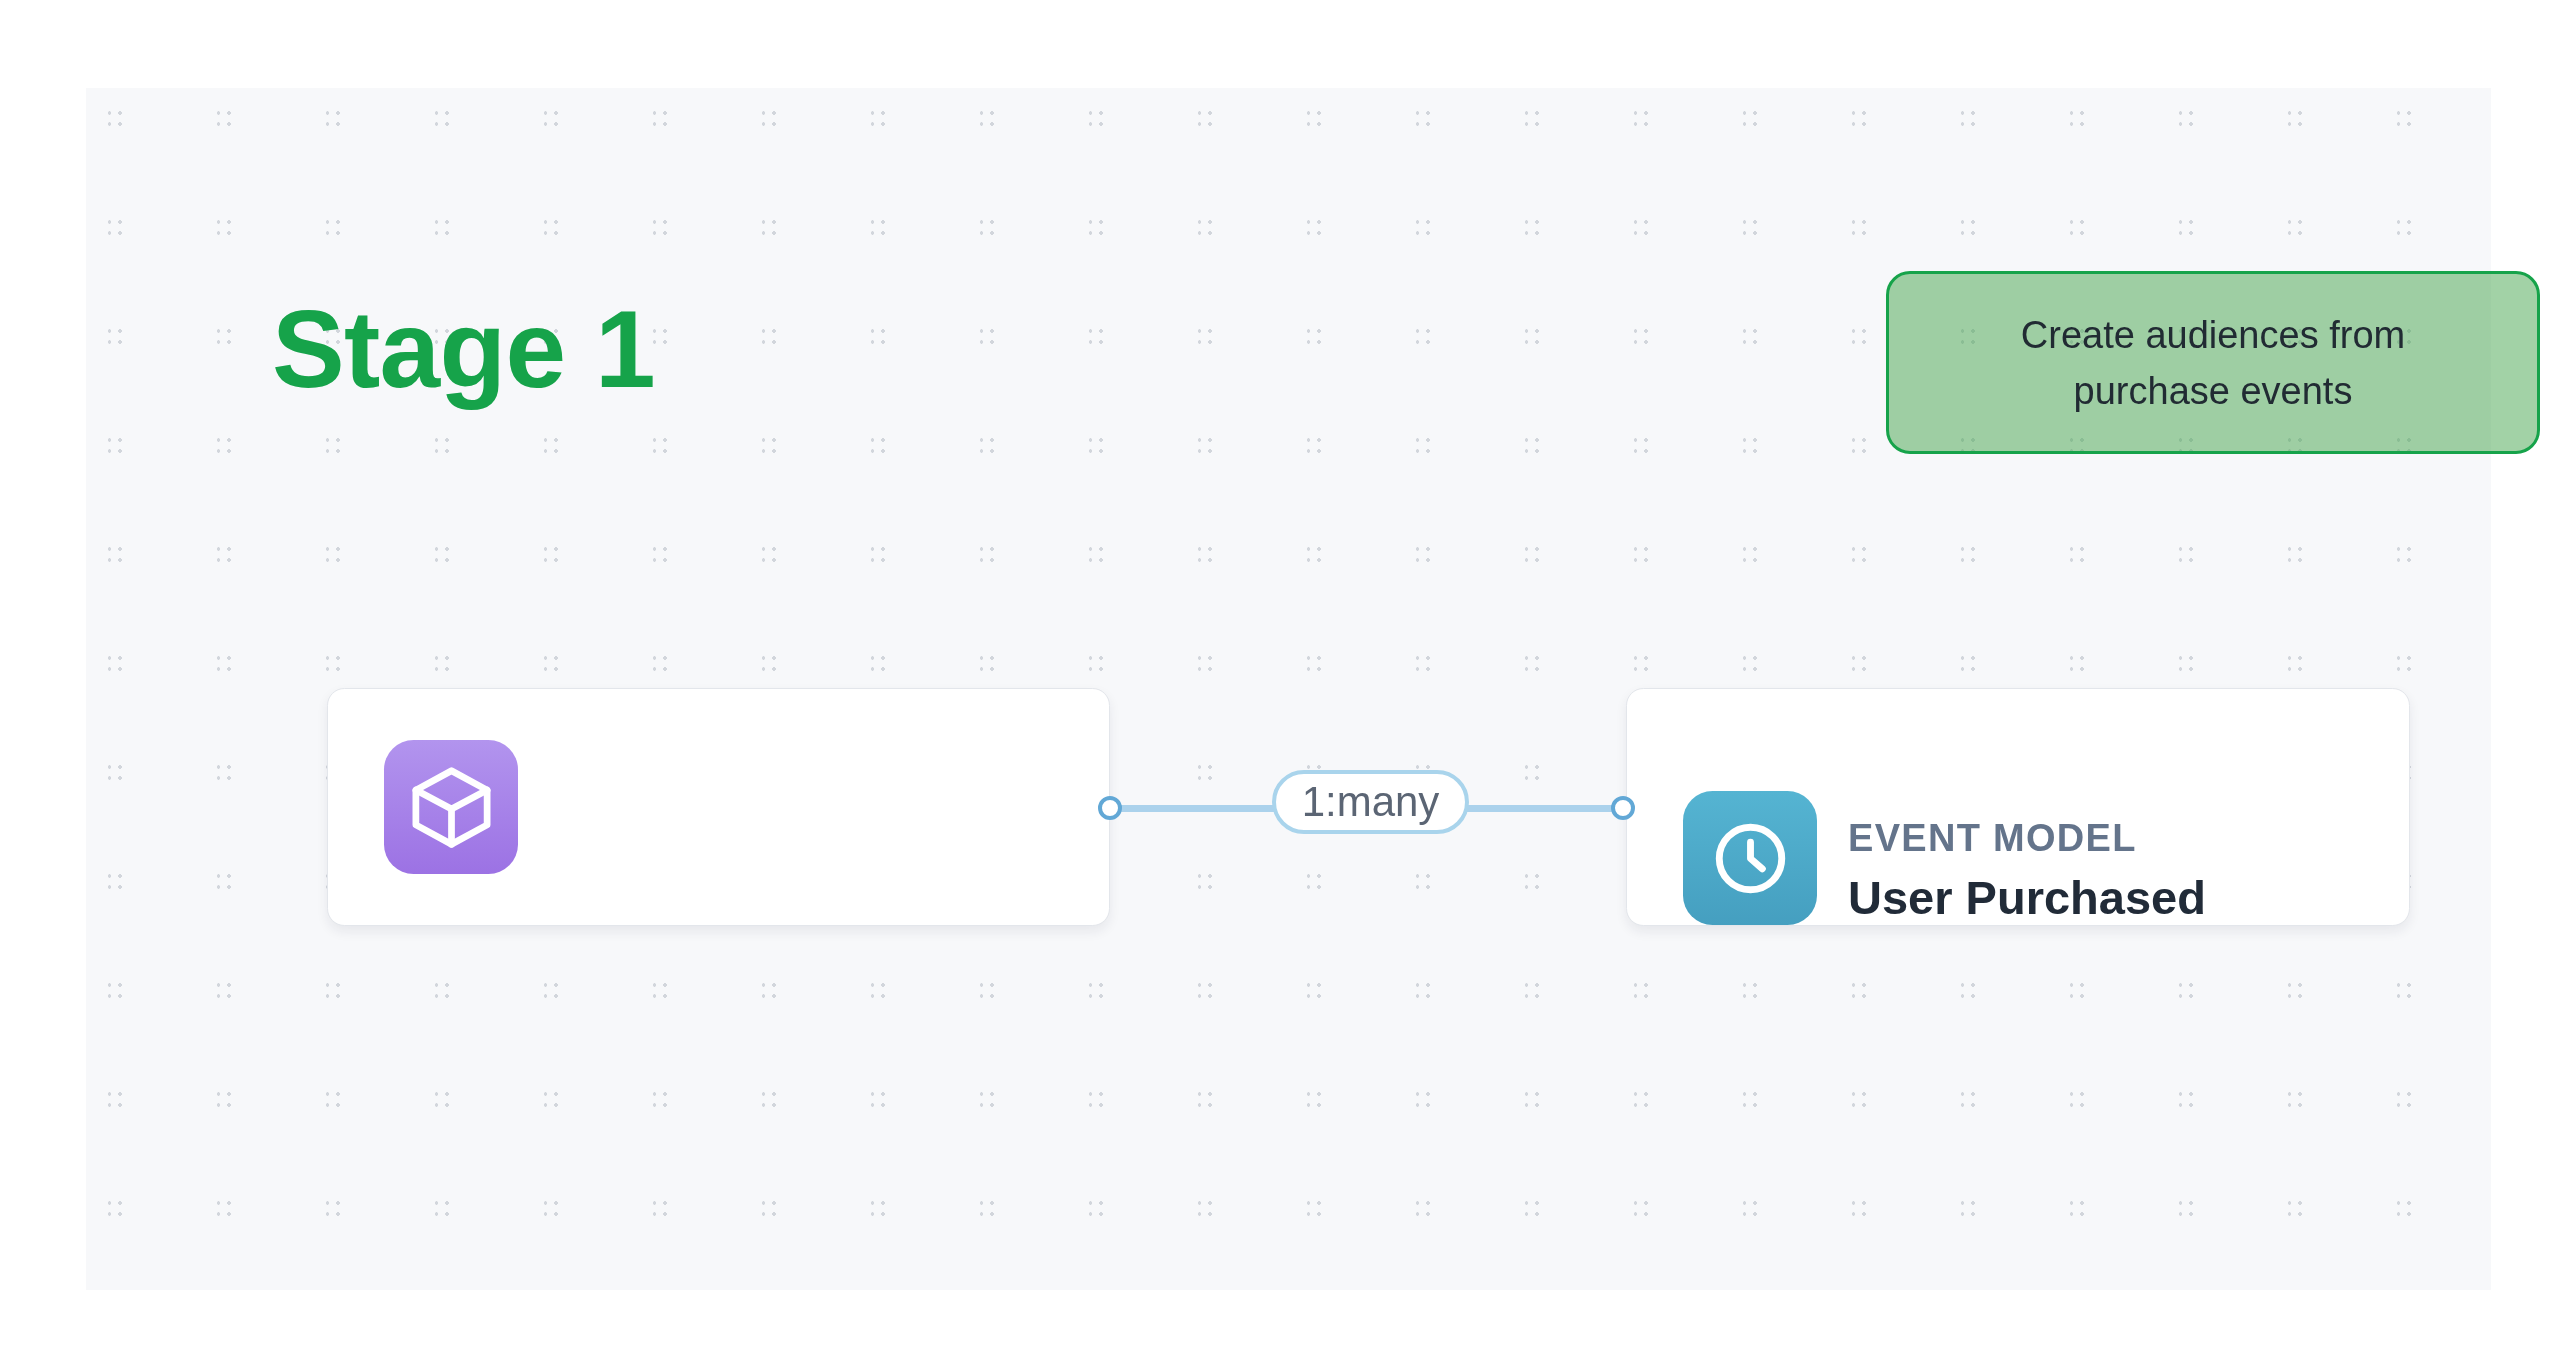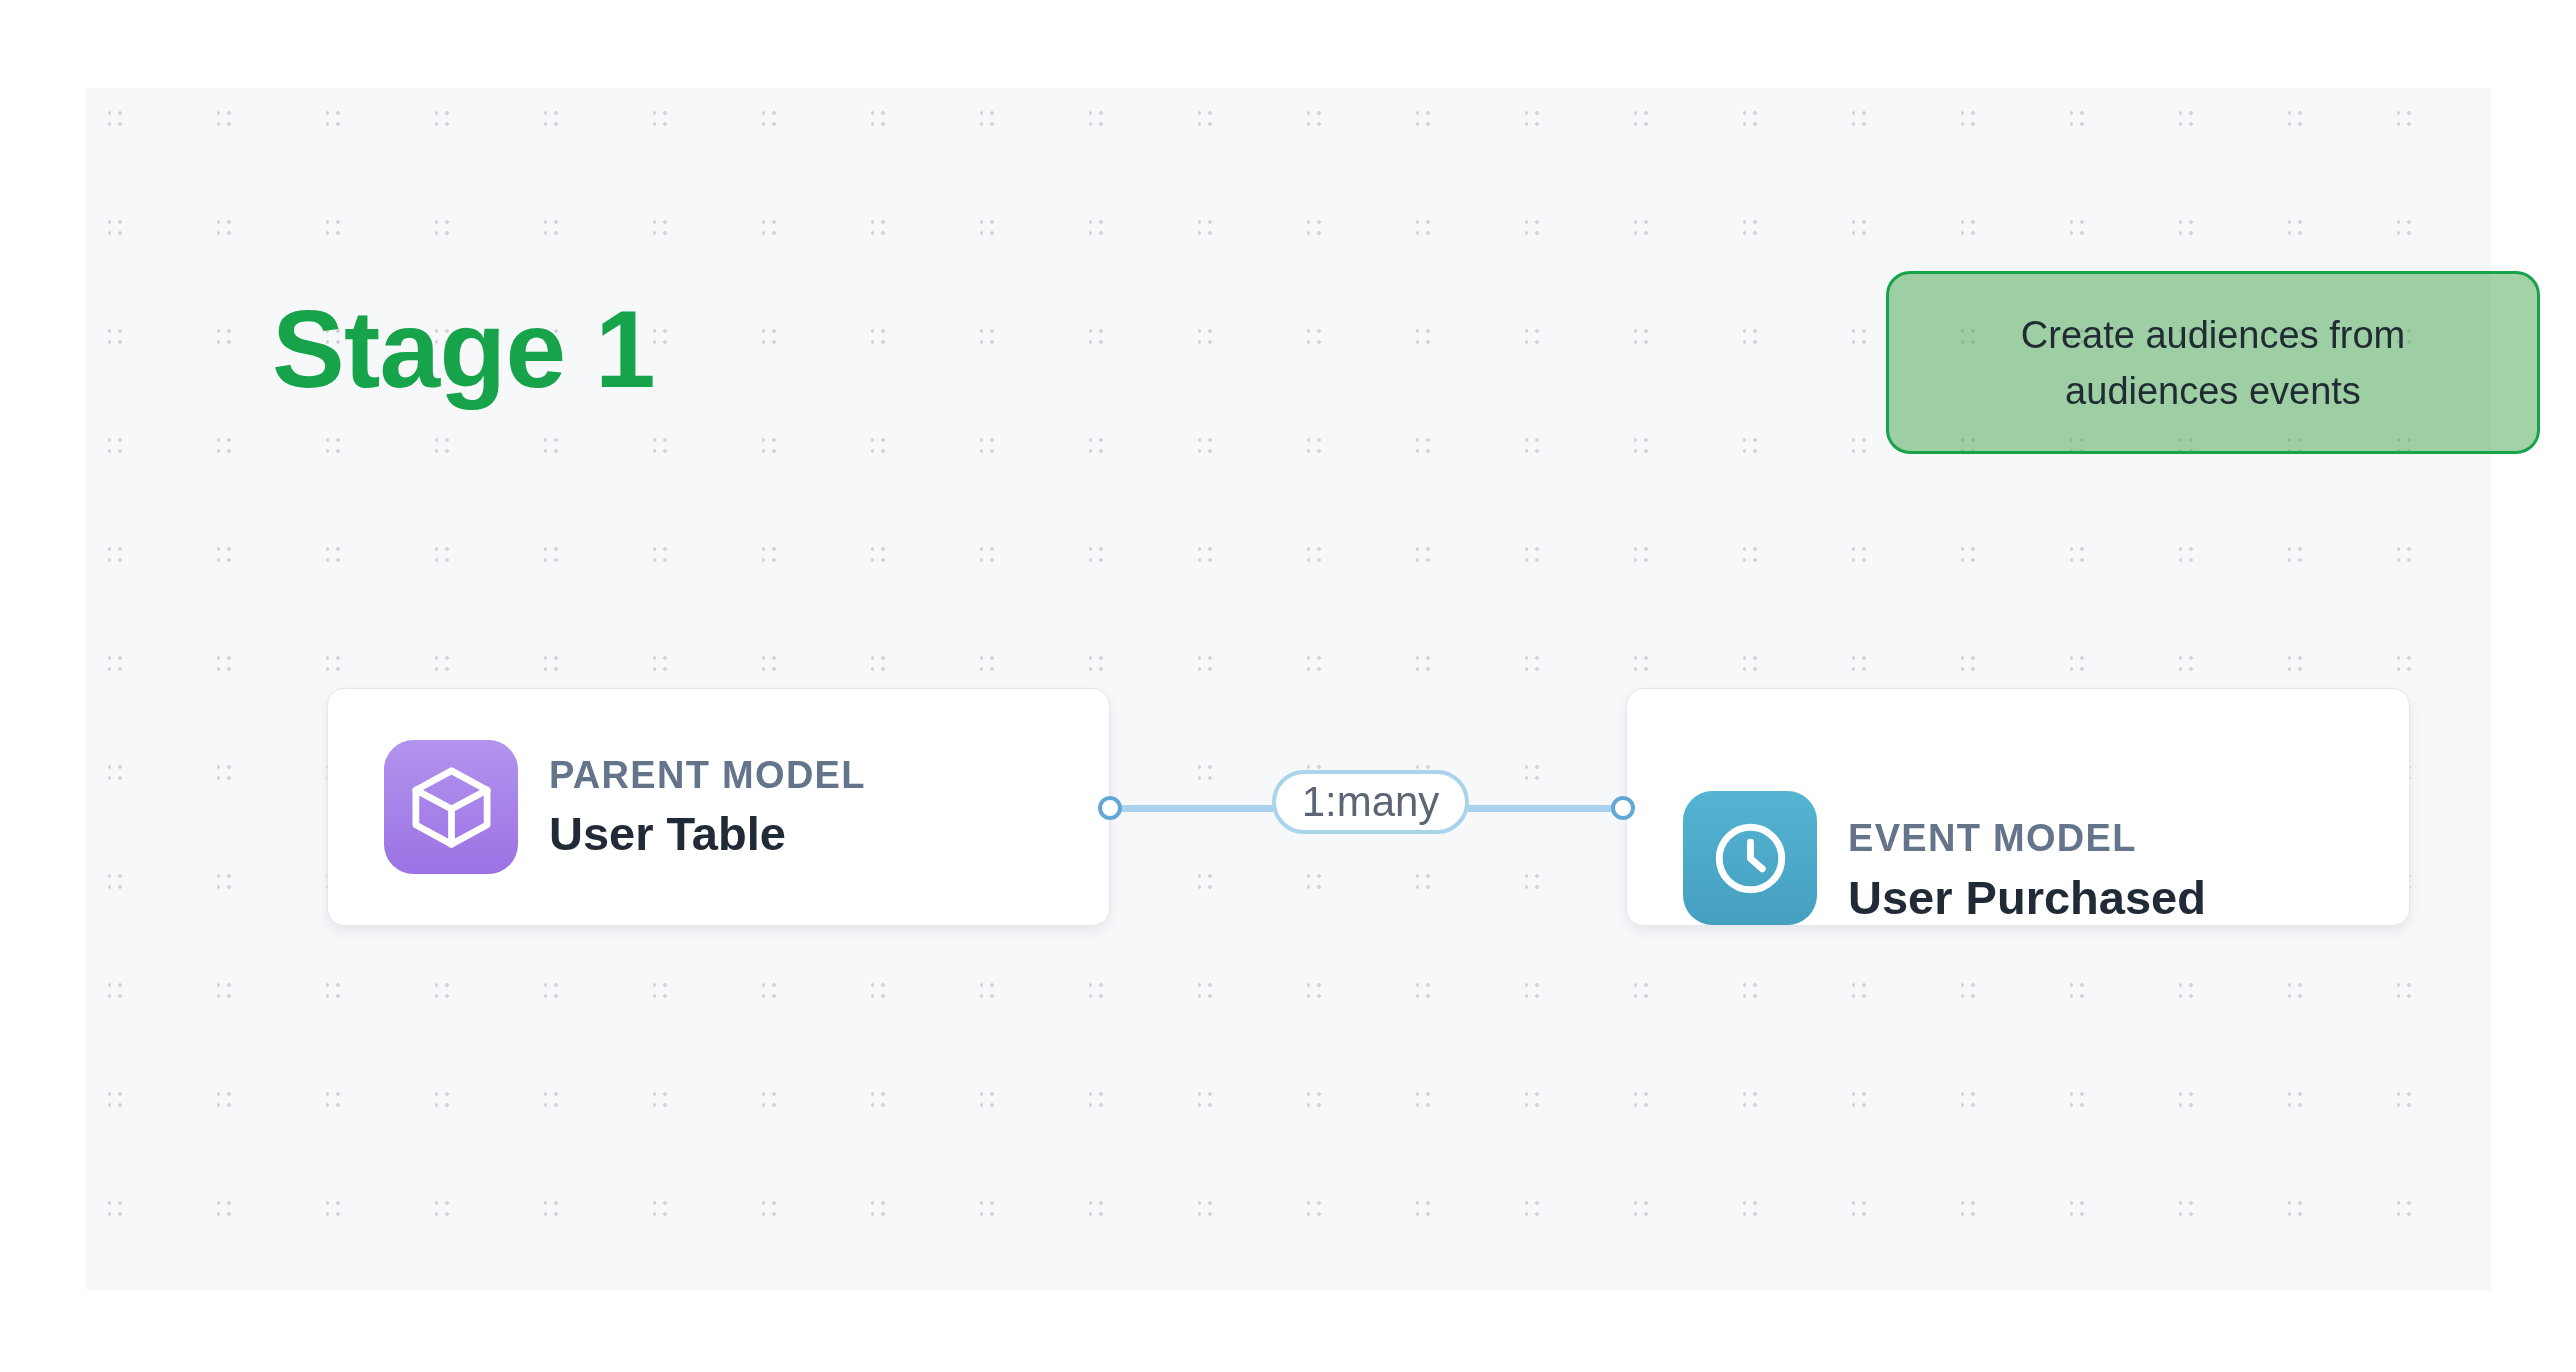--- a/index.html
+++ b/index.html
@@ -158,36 +158,32 @@
 <body>
 
 <div class="viewport">
 
   <div class="canvas">
 
     <h1 class="stage-title">Stage 1</h1>
 
     <div class="annotation">
       <span>Create audiences from</span>
-      <span>audiences events</span>
+      <span>purchase events</span>
     </div>
 
     <div class="edge-line"></div>
 
     <div class="card card-parent">
       <div class="model-icon icon-purple">
         <svg width="95" height="95" viewBox="0 0 24 24" fill="none" stroke="#ffffff" stroke-width="1.7" stroke-linecap="round" stroke-linejoin="round">
           <path d="M12 2.7 L21 7.6 L21 16.4 L12 21.3 L3 16.4 L3 7.6 Z"></path>
           <path d="M3 7.6 L12 12.4 L21 7.6"></path>
           <path d="M12 12.4 L12 21.3"></path>
         </svg>
-      </div>
-      <div class="card-text">
-        <div class="node-type-label">PARENT MODEL</div>
-        <div class="node-title">User Table</div>
       </div>
     </div>
 
     <div class="card card-event">
       <div class="model-icon icon-teal">
         <svg width="75" height="75" viewBox="0 0 24 24" fill="none" stroke="#ffffff" stroke-width="2.2" stroke-linecap="round" stroke-linejoin="round">
           <circle cx="12" cy="12" r="10"></circle>
           <polyline points="12 6.8 12 12 15.8 15.3"></polyline>
         </svg>
       </div>

